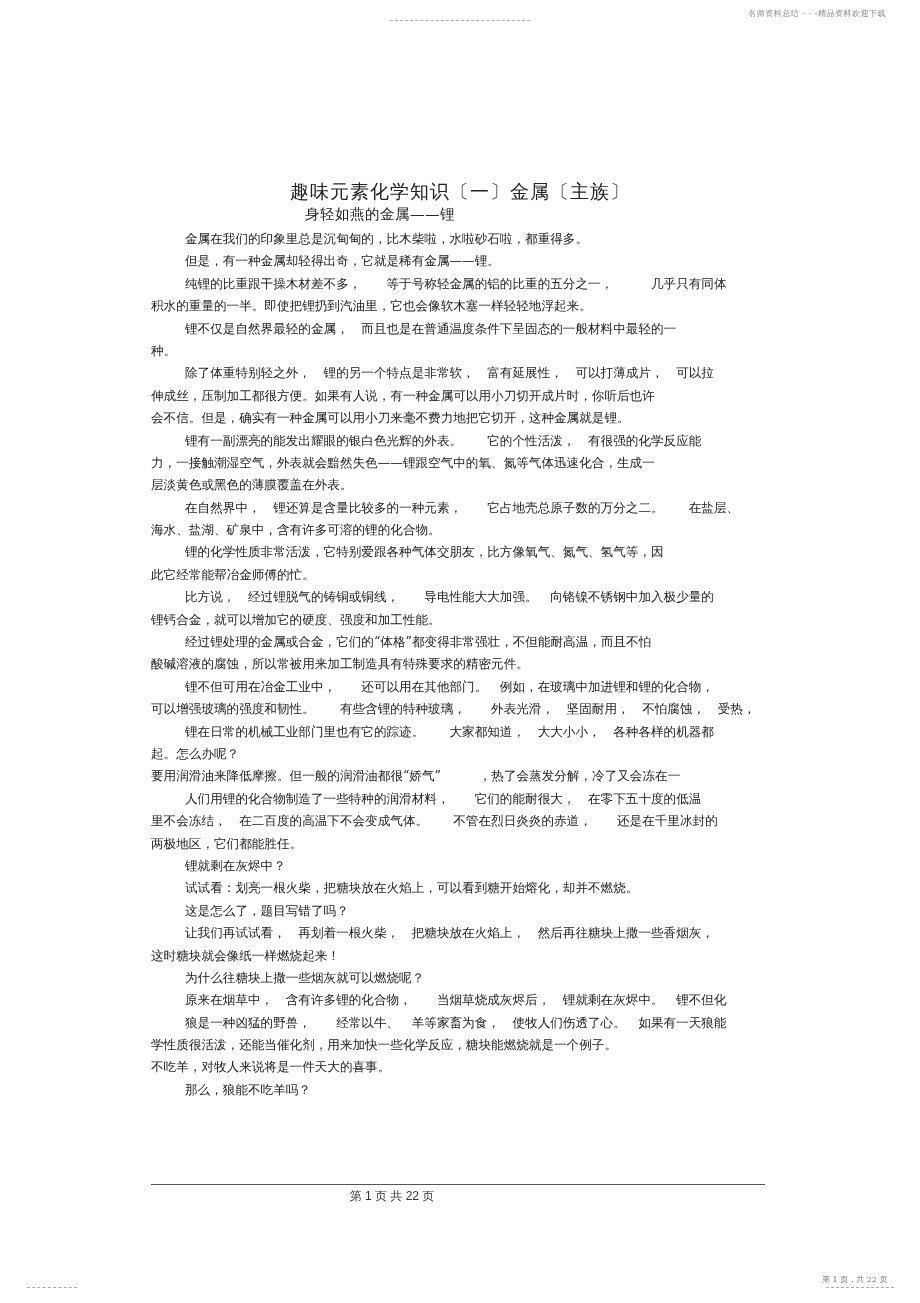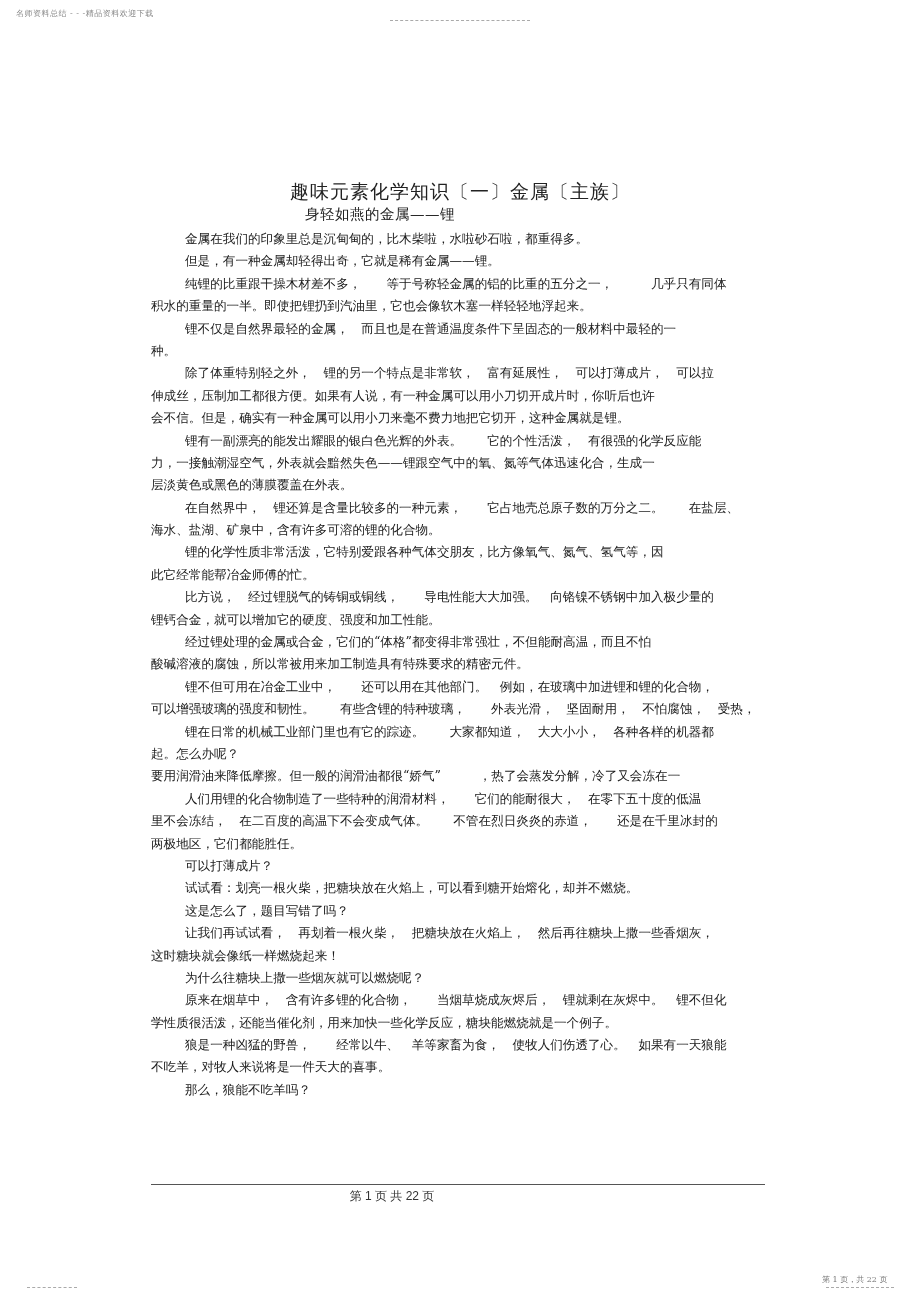--- a/index.html
+++ b/index.html
@@ -1,18 +1,18 @@
 <!DOCTYPE html>
 <html><head>
 <meta charset="utf-8">
 <style>
   html, body { margin: 0; padding: 0; background: #ffffff; }
   body { width: 920px; height: 1303px; position: relative; overflow: hidden;
          font-family: "DejaVu Serif", "Liberation Serif", serif; color: #1a1a1a; }
-  .top-watermark { position: absolute; top: 8px; left: 16px; width: 882px; text-align: left;
+  .top-watermark { position: absolute; top: 8px; left: 4px; width: 882px; text-align: right;
          font-size: 8px; color: #888; letter-spacing: 0.5px; }
   .top-dash { position: absolute; top: 20px; left: 390px; width: 140px; border-top: 1px dashed #aaa; }
   .doc-title { position: absolute; top: 146px; left: 0; width: 920px; text-align: center;
          font-size: 19px; color: #222; letter-spacing: 1px; margin-top: 33px; }
   .section-title { position: absolute; top: 205px; left: 0; width: 760px; text-align: center;
          font-size: 14.5px; color: #222; letter-spacing: 0.5px; }
   .body { position: absolute; top: 228px; left: 151px; width: 618px; font-size: 12.6px;
          line-height: 22.4px; }
   .line { white-space: nowrap; height: 22.4px; overflow: visible; }
   .indent { padding-left: 34px; }
@@ -55,29 +55,29 @@
     <div class="line indent">经过锂处理的金属或合金，它们的“体格”都变得非常强壮，不但能耐高温，而且不怕</div>
     <div class="line">酸碱溶液的腐蚀，所以常被用来加工制造具有特殊要求的精密元件。</div>
     <div class="line indent">锂不但可用在冶金工业中，　　还可以用在其他部门。　例如，在玻璃中加进锂和锂的化合物，</div>
     <div class="line">可以增强玻璃的强度和韧性。　　有些含锂的特种玻璃，　　外表光滑，　坚固耐用，　不怕腐蚀，　受热，</div>
     <div class="line indent">锂在日常的机械工业部门里也有它的踪迹。　　大家都知道，　大大小小，　各种各样的机器都</div>
     <div class="line">起。怎么办呢？</div>
     <div class="line">要用润滑油来降低摩擦。但一般的润滑油都很“娇气”　　　，热了会蒸发分解，冷了又会冻在一</div>
     <div class="line indent">人们用锂的化合物制造了一些特种的润滑材料，　　它们的能耐很大，　在零下五十度的低温</div>
     <div class="line">里不会冻结，　在二百度的高温下不会变成气体。　　不管在烈日炎炎的赤道，　　还是在千里冰封的</div>
     <div class="line">两极地区，它们都能胜任。</div>
-    <div class="line indent">可以打薄成片？</div>
+    <div class="line indent">锂就剩在灰烬中？</div>
     <div class="line indent">试试看：划亮一根火柴，把糖块放在火焰上，可以看到糖开始熔化，却并不燃烧。</div>
     <div class="line indent">这是怎么了，题目写错了吗？</div>
     <div class="line indent">让我们再试试看，　再划着一根火柴，　把糖块放在火焰上，　然后再往糖块上撒一些香烟灰，</div>
     <div class="line">这时糖块就会像纸一样燃烧起来！</div>
     <div class="line indent">为什么往糖块上撒一些烟灰就可以燃烧呢？</div>
     <div class="line indent">原来在烟草中，　含有许多锂的化合物，　　当烟草烧成灰烬后，　锂就剩在灰烬中。　锂不但化</div>
+    <div class="line indent">狼是一种凶猛的野兽，　　经常以牛、　羊等家畜为食，　使牧人们伤透了心。　如果有一天狼能</div>
     <div class="line">学性质很活泼，还能当催化剂，用来加快一些化学反应，糖块能燃烧就是一个例子。</div>
-    <div class="line indent">狼是一种凶猛的野兽，　　经常以牛、　羊等家畜为食，　使牧人们伤透了心。　如果有一天狼能</div>
     <div class="line">不吃羊，对牧人来说将是一件天大的喜事。</div>
     <div class="line indent">那么，狼能不吃羊吗？</div>
   </div>
 
 <div class="footer-rule"></div>
 <div class="footer-page">第 1 页 共 22 页</div>
 
 <div class="bl">名师精心整理</div>
 <div class="bl-dash"></div>
 <div class="br">第 1 页，共 22 页</div>

